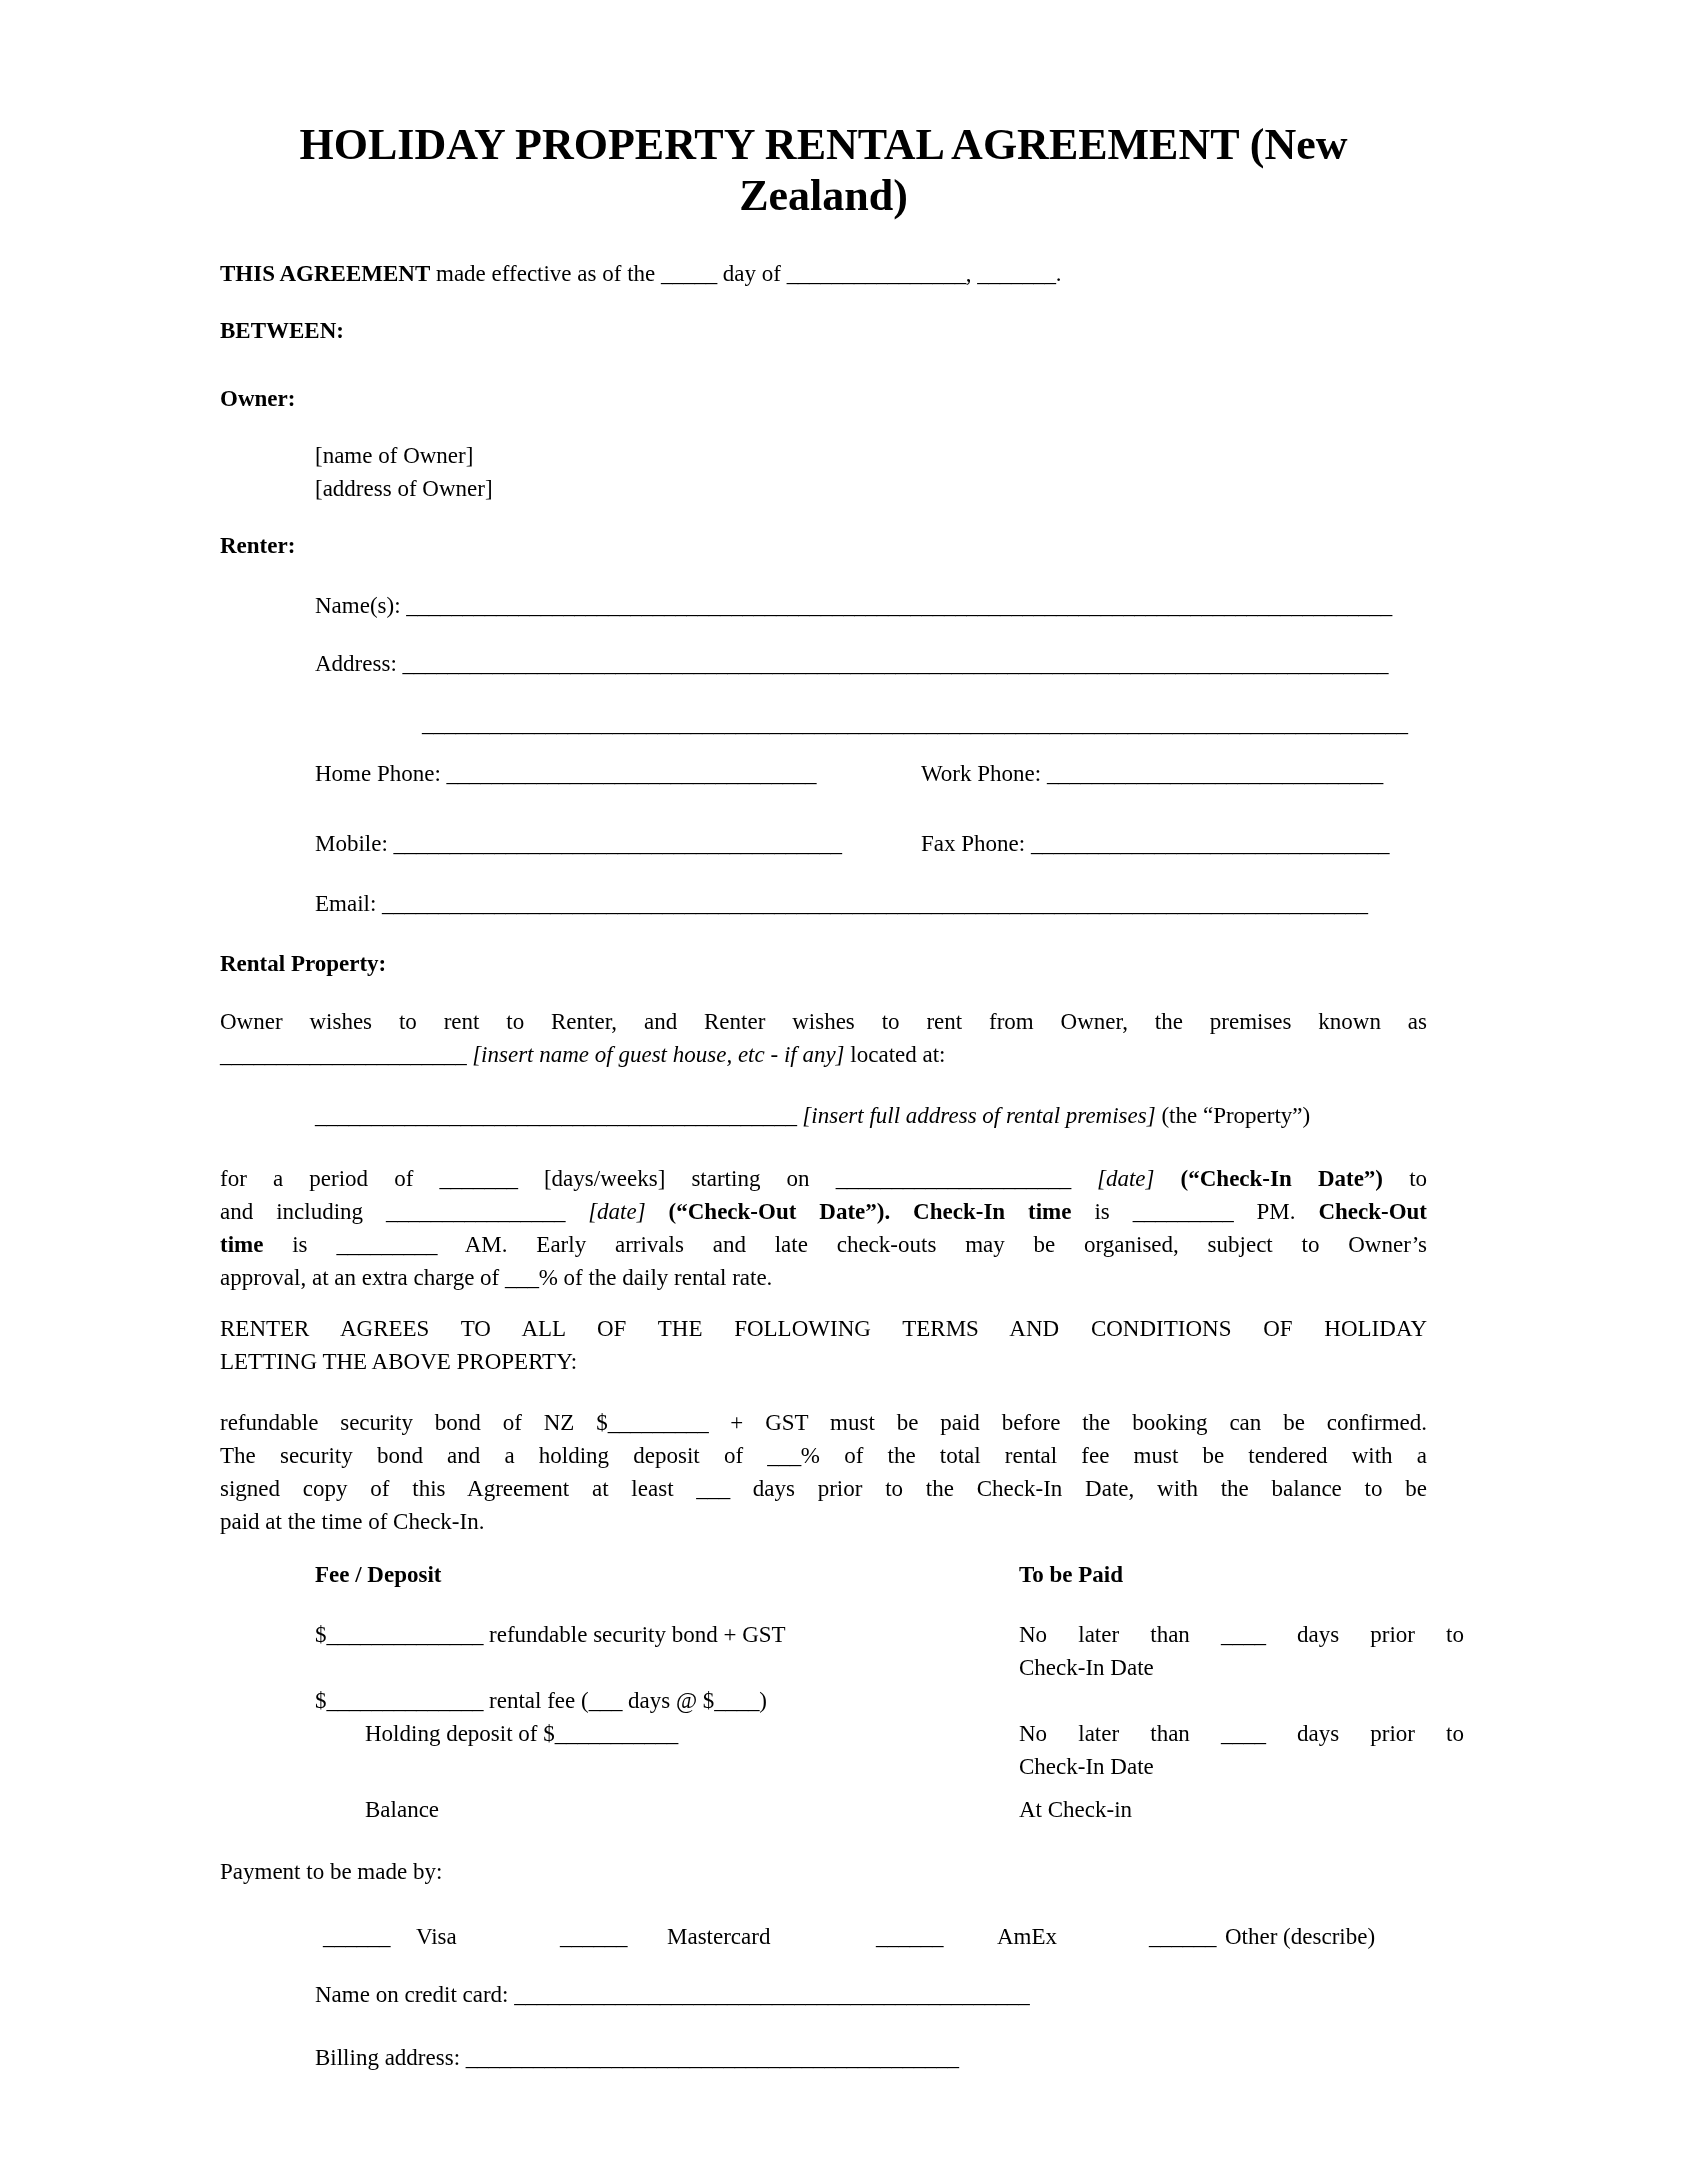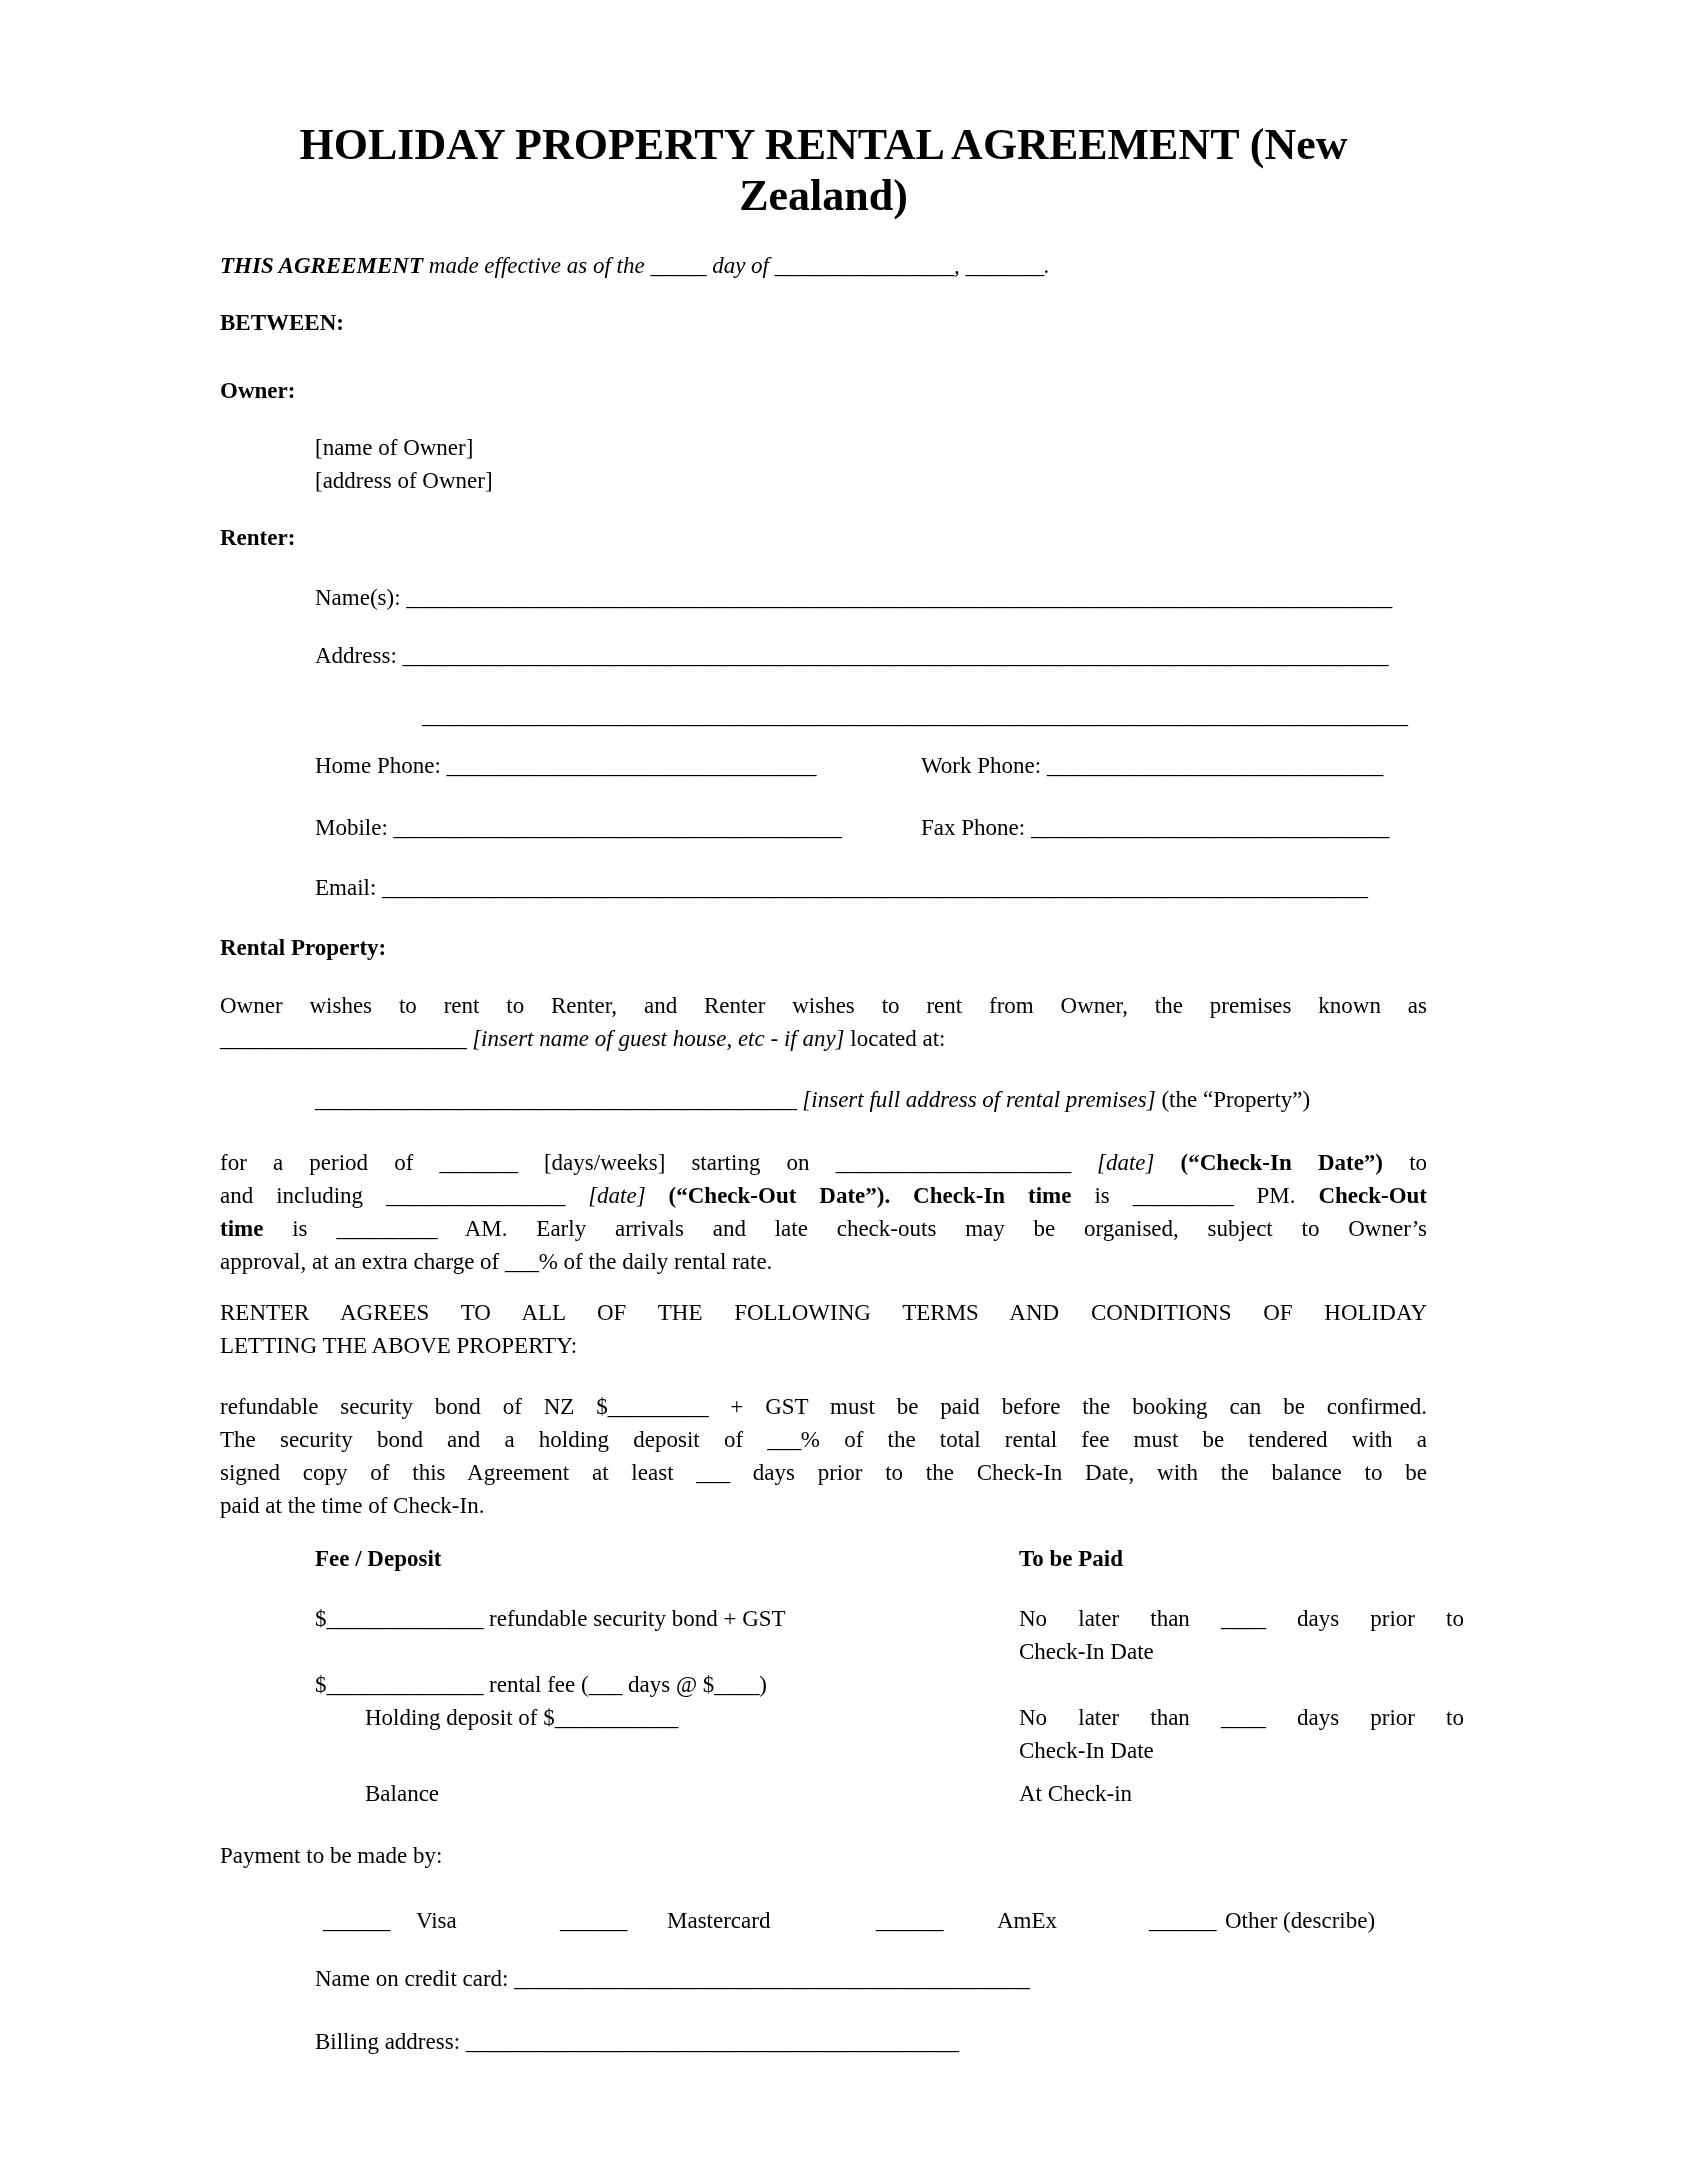--- a/index.html
+++ b/index.html
@@ -29,21 +29,21 @@
   .cardrow span { position:absolute; top:0; }
 </style>
 </head>
 <body>
 
 <div class="page">
   <div class="content">
 
     <h1 class="title">HOLIDAY PROPERTY RENTAL AGREEMENT (New Zealand)</h1>
 
-    <div class="line" style="margin-top:28px;font-style:italic;"><span class="b">THIS AGREEMENT</span><span> made effective as of the </span><span class="u">_____</span><span> day of </span><span class="u">________________</span><span>, </span><span class="u">_______</span><span>.</span></div>
+    <div class="line" style="margin-top:36px;"><span class="b">THIS AGREEMENT</span><span> made effective as of the </span><span class="u">_____</span><span> day of </span><span class="u">________________</span><span>, </span><span class="u">_______</span><span>.</span></div>
 
     <div class="line b" style="margin-top:24px;">BETWEEN:</div>
 
     <div class="line b" style="margin-top:35px;">Owner:</div>
 
     <div style="margin-top:24px;">
       <div class="line ind">[name of Owner]</div>
       <div class="line ind">[address of Owner]</div>
     </div>
 
@@ -53,21 +53,21 @@
 
     <div class="line ind" style="margin-top:25px;"><span>Address: </span><span class="u">________________________________________________________________________________________</span></div>
 
     <div class="line ind2" style="margin-top:27px;"><span class="u">________________________________________________________________________________________</span></div>
 
     <div class="line rel" style="margin-top:17px;">
       <span class="ind"><span>Home Phone: </span><span class="u">_________________________________</span></span>
       <span class="abs-right"><span>Work Phone: </span><span class="u">______________________________</span></span>
     </div>
 
-    <div class="line rel" style="margin-top:29px;">
+    <div class="line rel" style="margin-top:37px;">
       <span class="ind"><span>Mobile: </span><span class="u">________________________________________</span></span>
       <span class="abs-right"><span>Fax Phone: </span><span class="u">________________________________</span></span>
     </div>
 
     <div class="line ind" style="margin-top:27px;"><span>Email: </span><span class="u">________________________________________________________________________________________</span></div>
 
     <div class="line b" style="margin-top:27px;">Rental Property:</div>
 
     <div style="margin-top:25px;">
       <div class="line j">Owner wishes to rent to Renter, and Renter wishes to rent from Owner, the premises known as</div>

